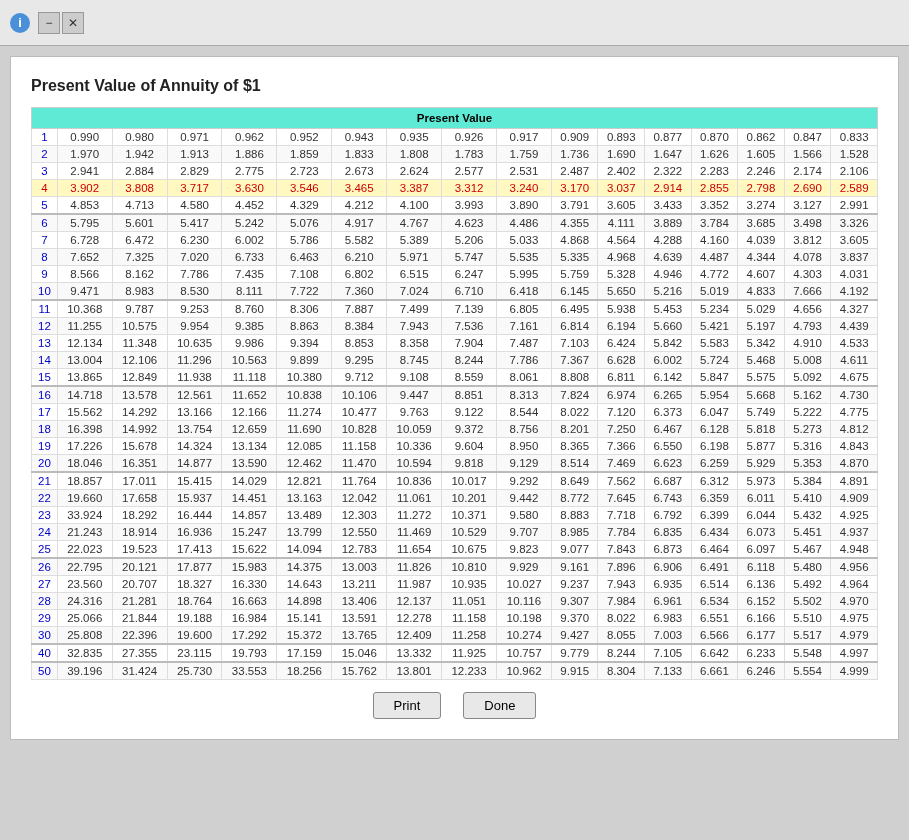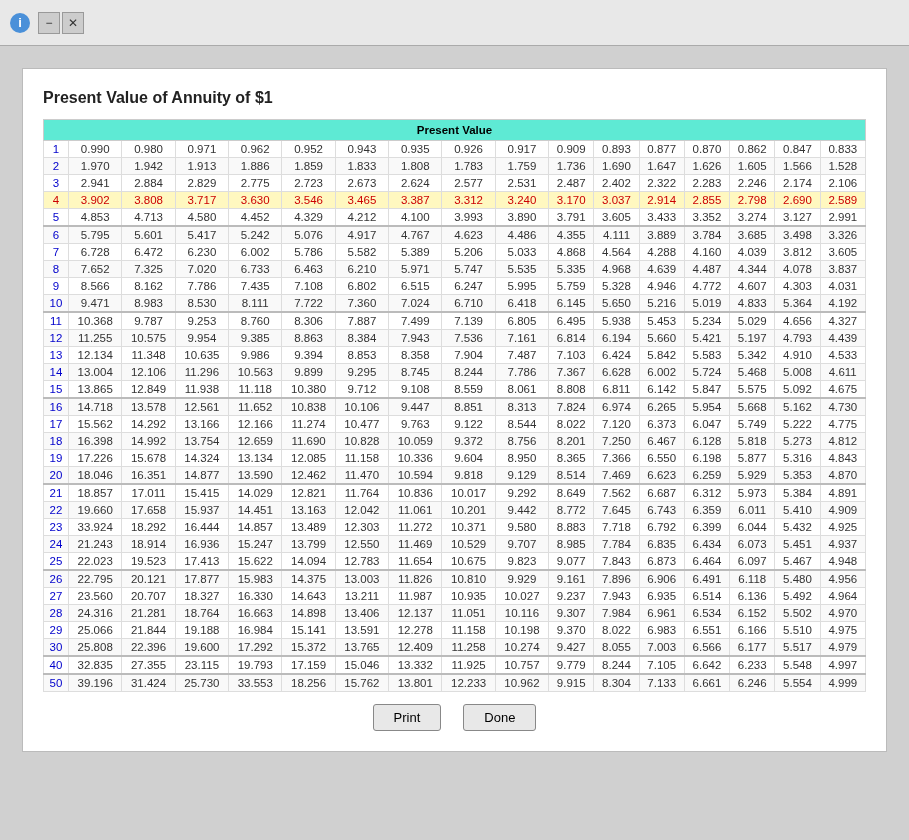--- a/index.html
+++ b/index.html
@@ -48,21 +48,21 @@
       border: 1px solid #999;
       display: flex;
       align-items: center;
       justify-content: center;
       cursor: pointer;
       font-size: 12px;
       color: #333;
     }
     .content-area {
       background: white;
-      margin: 22px;
+      margin: 10px;
       padding: 20px;
       border: 1px solid #bbb;
     }
     .page-title {
       font-size: 16px;
       font-weight: bold;
       margin-bottom: 12px;
       color: #222;
     }
     table {
@@ -329,21 +329,21 @@
           <td class="separator-after">7.722</td>
           <td class="separator-after">7.360</td>
           <td class="separator-after">7.024</td>
           <td class="separator-after">6.710</td>
           <td class="separator-after">6.418</td>
           <td class="separator-after">6.145</td>
           <td class="separator-after">5.650</td>
           <td class="separator-after">5.216</td>
           <td class="separator-after">5.019</td>
           <td class="separator-after">4.833</td>
-          <td class="separator-after">5.364</td>
+          <td class="separator-after">7.666</td>
           <td class="separator-after">4.192</td>
         </tr>
         <tr>
           <td>11</td>
           <td>10.368</td>
           <td>9.787</td>
           <td>9.253</td>
           <td>8.760</td>
           <td>8.306</td>
           <td>7.887</td>

